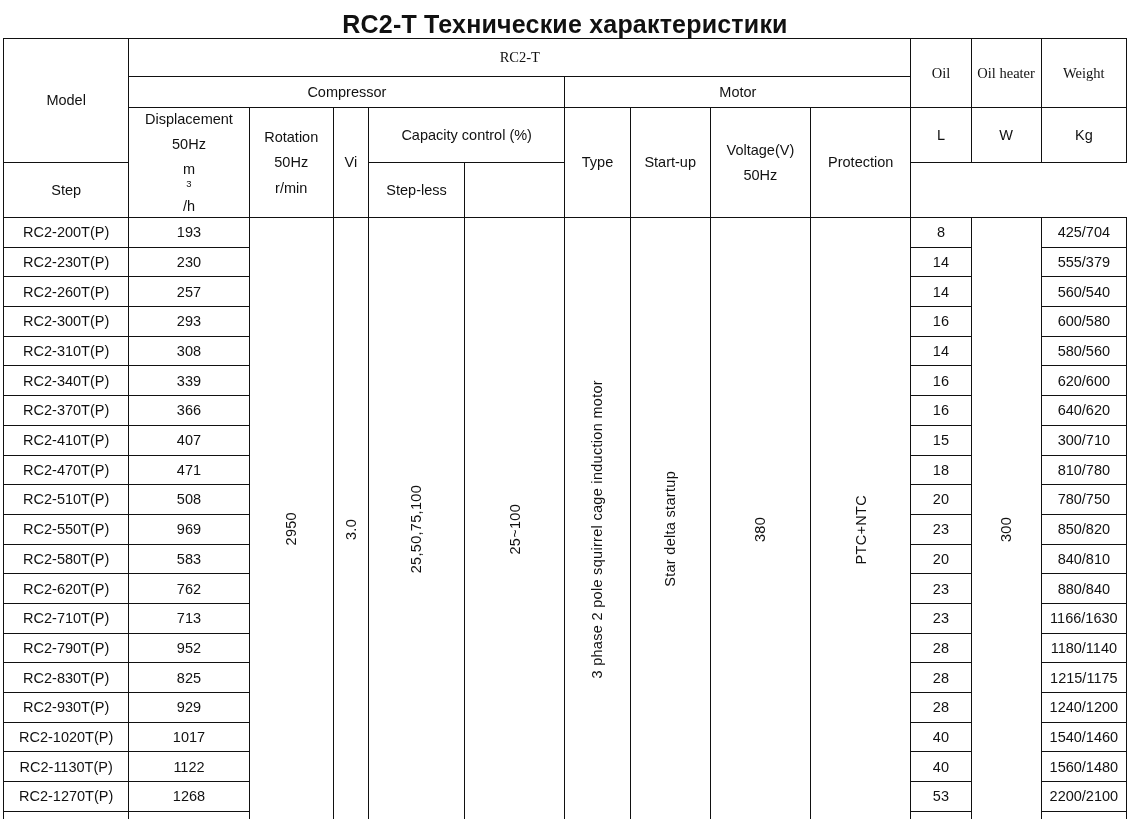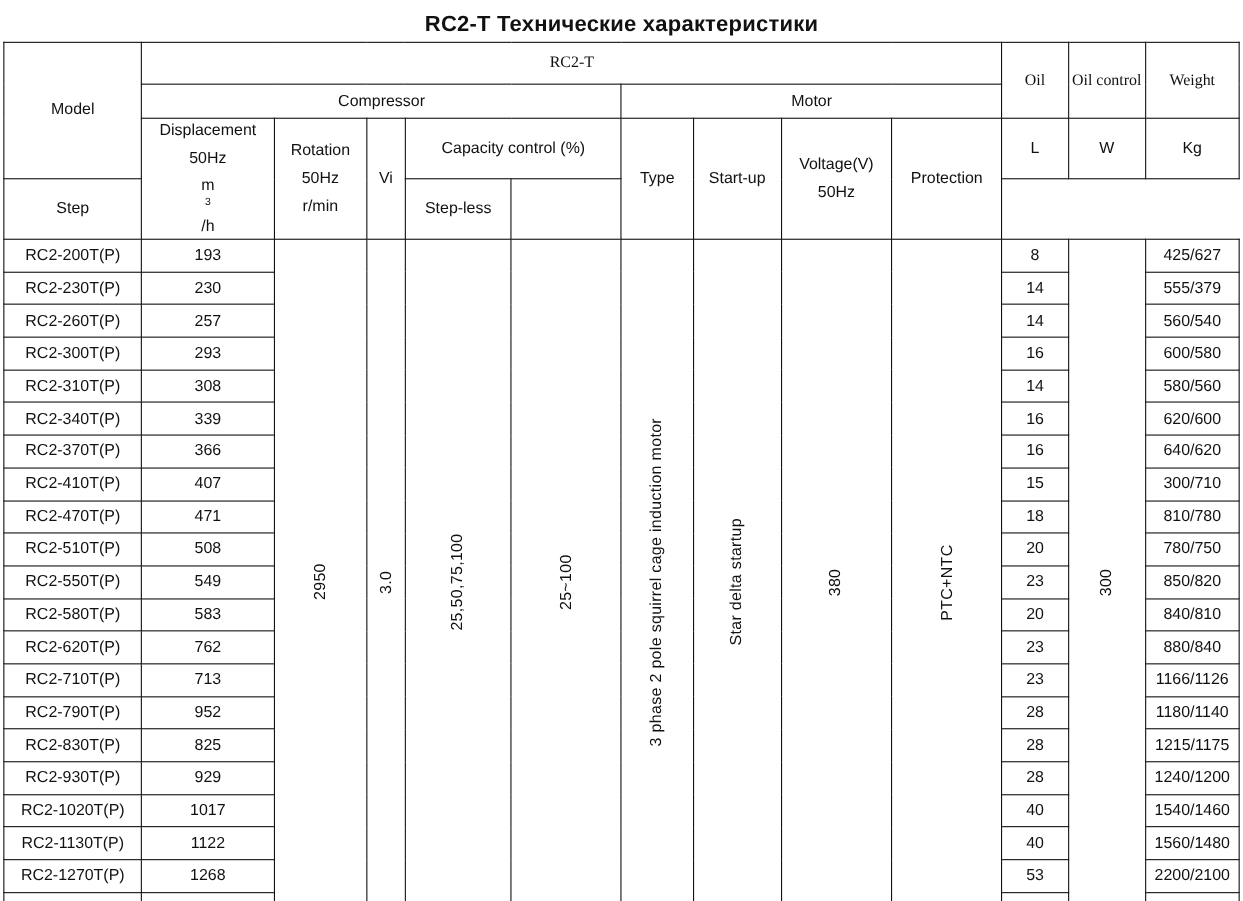--- a/index.html
+++ b/index.html
@@ -5,21 +5,21 @@
   html,body{margin:0;padding:0;}
   body{
     width:1130px;height:819px;
     background:#ffffff;
     font-family:"Liberation Sans","DejaVu Sans",sans-serif;
     color:#111111;
     overflow:hidden;
   }
   #page-title{
     text-align:center;
-    font-size:20px;
+    font-size:25px;
     font-weight:bold;
     letter-spacing:0.2px;
     line-height:1;
     padding-top:12px;
     padding-bottom:0;
     height:38px;
     box-sizing:border-box;
   }
   .table-wrap{
     padding:0 3px;
@@ -87,21 +87,21 @@
       <col style="width:100px">
         <col style="width:60px">
         <col style="width:70px">
       <col style="width:85px">
     </colgroup>
     <thead>
       <tr>
         <td class="h-sub" rowspan="3">Model</td>
         <td class="h-brand" colspan="9">RC2-T</td>
         <td class="h-brand" rowspan="2">Oil</td>
-        <td class="h-brand" rowspan="2">Oil control</td>
+        <td class="h-brand" rowspan="2">Oil heater</td>
         <td class="h-brand" rowspan="2">Weight</td>
       </tr>
       <tr>
         <td class="h-group" colspan="5">Compressor</td>
         <td class="h-group" colspan="4">Motor</td>
       </tr>
       <tr>
         <td class="h-sub h-tall" rowspan="2">
           <div class="unit-stack">
             <span>Displacement</span>
@@ -179,21 +179,21 @@
             <div class="rot-inner">
               <span class="rot-txt">PTC+NTC</span>
             </div>
           </td>
           <td>8</td>
           <td class="rot" rowspan="21">
             <div class="rot-inner">
               <span class="rot-txt">300</span>
             </div>
           </td>
-          <td>425/627</td>
+          <td>425/704</td>
         </tr>
         <tr class="data">
           <td>RC2-230T(P)</td>
           <td>230</td>
           <td>14</td>
           <td>555/379</td>
         </tr>
         <tr class="data">
           <td>RC2-260T(P)</td>
           <td>257</td>
@@ -237,41 +237,41 @@
           <td>810/780</td>
         </tr>
         <tr class="data">
           <td>RC2-510T(P)</td>
           <td>508</td>
           <td>20</td>
           <td>780/750</td>
         </tr>
         <tr class="data">
           <td>RC2-550T(P)</td>
-          <td>549</td>
+          <td>969</td>
           <td>23</td>
           <td>850/820</td>
         </tr>
         <tr class="data">
           <td>RC2-580T(P)</td>
           <td>583</td>
           <td>20</td>
           <td>840/810</td>
         </tr>
         <tr class="data">
           <td>RC2-620T(P)</td>
           <td>762</td>
           <td>23</td>
           <td>880/840</td>
         </tr>
         <tr class="data">
           <td>RC2-710T(P)</td>
           <td>713</td>
           <td>23</td>
-          <td>1166/1126</td>
+          <td>1166/1630</td>
         </tr>
         <tr class="data">
           <td>RC2-790T(P)</td>
           <td>952</td>
           <td>28</td>
           <td>1180/1140</td>
         </tr>
         <tr class="data">
           <td>RC2-830T(P)</td>
           <td>825</td>

